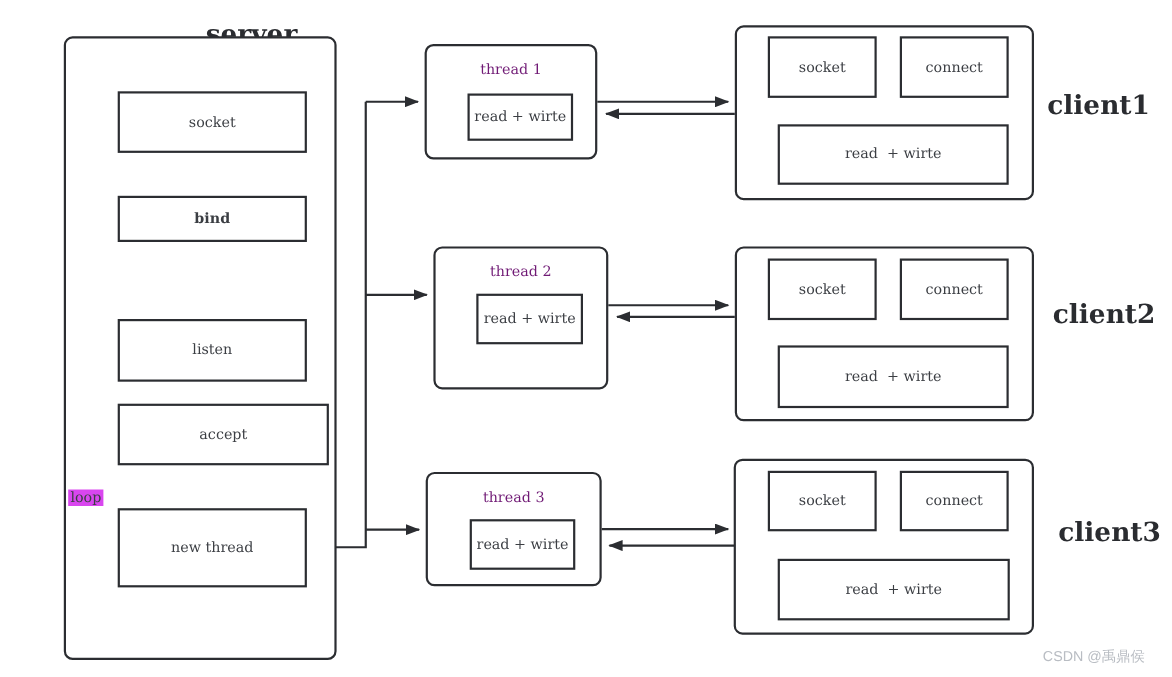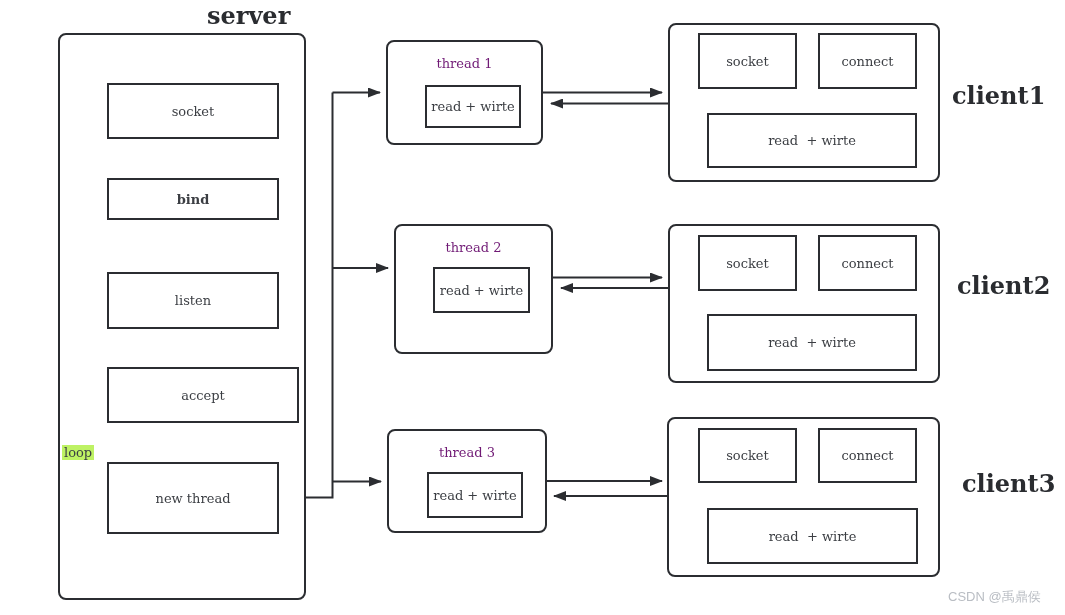--- a/index.html
+++ b/index.html
@@ -20,21 +20,21 @@
   }
   .heading{
     position:absolute;font-size:24px;font-weight:bold;color:#2a2c30;white-space:pre;
   }
   .thread-title{
     margin-top:14px;text-align:center;font-size:13px;color:#701a75;white-space:pre;
   }
   #svg-overlay{position:absolute;left:0;top:0;pointer-events:none;}
   #svg-overlay polyline,#svg-overlay line{stroke:#2b2d31;stroke-width:2;fill:none;}
   .loop-lbl{
-    position:absolute;left:62px;top:445px;background:#bef264;padding:0 2px;
+    position:absolute;left:62px;top:445px;background:#d946ef;padding:0 2px;
     font-size:13px;color:#3b3e43;
   }
   .watermark{
     position:absolute;left:948px;top:588px;font-size:13px;color:#b9bdc3;
     font-family:"Liberation Sans","DejaVu Sans",sans-serif;white-space:pre;
   }
 </style>
 </head>
 <body>
 
@@ -58,27 +58,27 @@
     <polyline points="543,92.5 662,92.5" marker-end="url(#arrow)"></polyline>
     <polyline points="668,103.5 551,103.5" marker-end="url(#arrow)"></polyline>
 
     <polyline points="553,277.5 662,277.5" marker-end="url(#arrow)"></polyline>
     <polyline points="668,288 561,288" marker-end="url(#arrow)"></polyline>
 
     <polyline points="547,481 662,481" marker-end="url(#arrow)"></polyline>
     <polyline points="668,496 554,496" marker-end="url(#arrow)"></polyline>
   </svg>
 
-  <div class="heading" style="left:187px;top:1px;margin-left:20px;">server</div>
+  <div class="heading" style="left:187px;top:16px;">server</div>
 
   <div class="box rounded" style="left:58px;top:33px;width:248px;height:567px;">
 
     <div class="box center-lbl" style="left:47px;top:48px;width:172px;height:56px;">socket</div>
     <div class="box center-lbl" style="left:47px;top:143px;width:172px;height:42px;font-weight:bold;">bind</div>
-    <div class="box center-lbl" style="left:47px;top:237px;width:172px;height:57px;">listen</div>
+    <div class="box center-lbl" style="left:47px;top:255px;width:172px;height:57px;">listen</div>
     <div class="box center-lbl" style="left:47px;top:332px;width:192px;height:56px;">accept</div>
     <div class="box center-lbl" style="left:47px;top:427px;width:172px;height:72px;">new thread</div>
   </div>
 
   <div class="loop-lbl">loop</div>
 
   <div class="box rounded" style="left:386px;top:40px;width:157px;height:105px;">
     <div class="thread-title">thread 1</div>
     <div class="box center-lbl" style="left:37px;top:43px;width:96px;height:43px;">read + wirte</div>
   </div>

